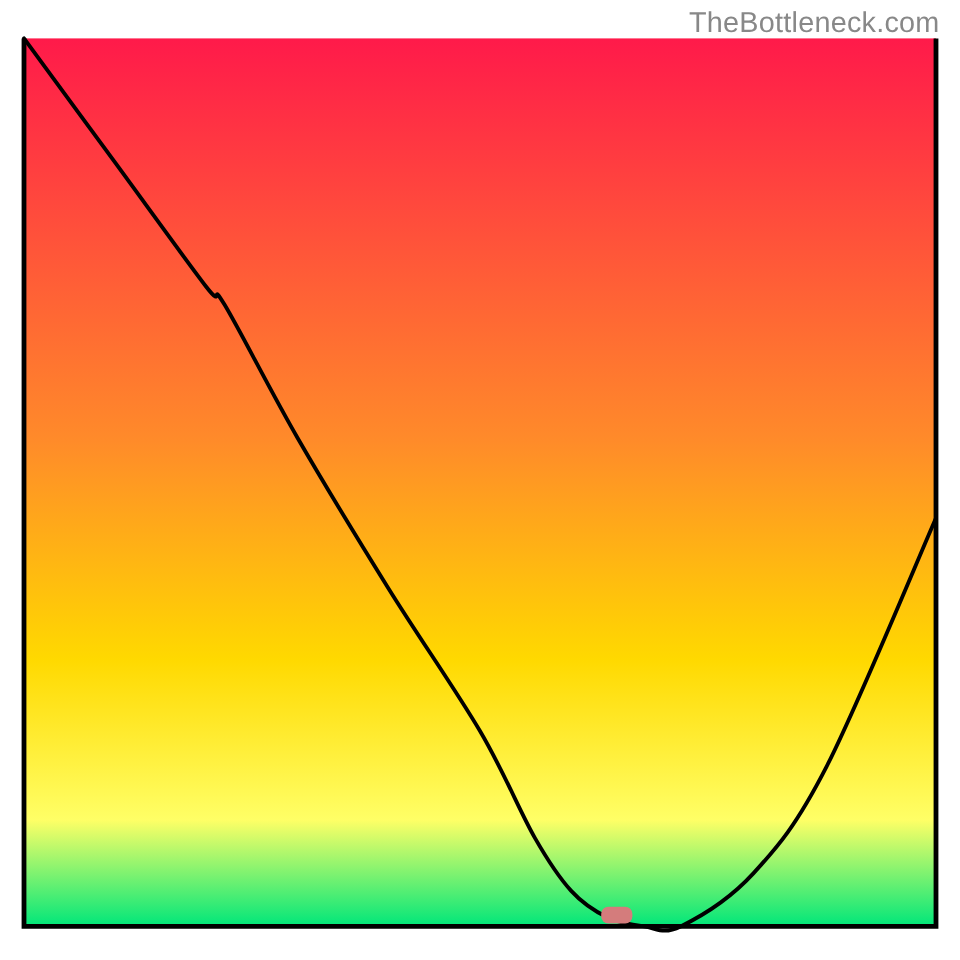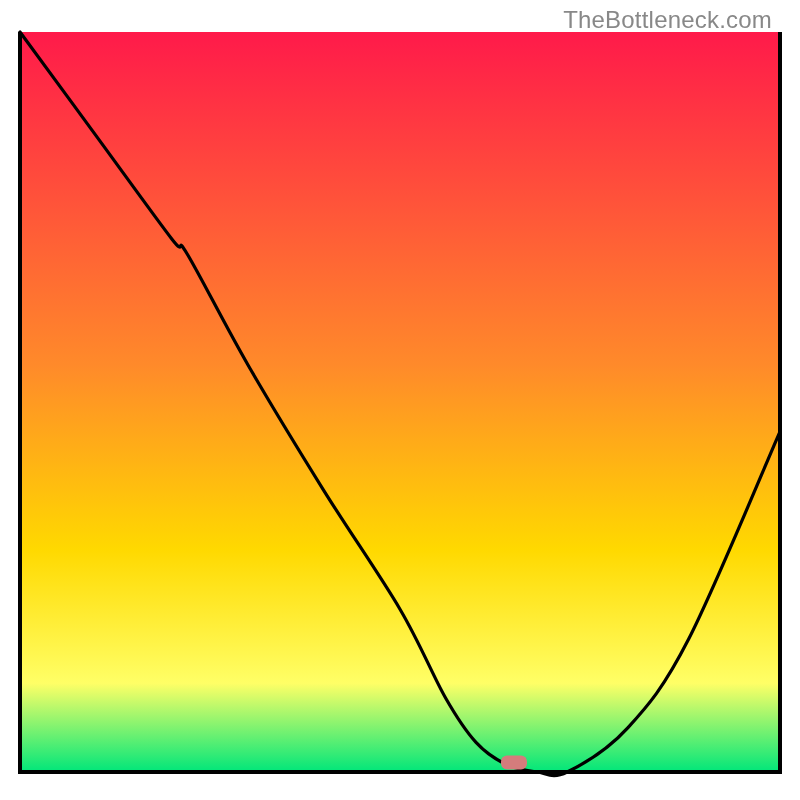--- a/index.html
+++ b/index.html
@@ -11,21 +11,21 @@
     font-family: Arial, Helvetica, sans-serif;
   }
   .container {
     position: relative;
     width: 800px;
     height: 800px;
   }
   .watermark {
     position: absolute;
     top: 6px;
-    right: 28px;
+    right: 17px;
     font-size: 24px;
     color: #888888;
     font-weight: 500;
     letter-spacing: 0.2px;
     z-index: 10;
   }
   svg.chart {
     position: absolute;
     left: 0;
     top: 0;

